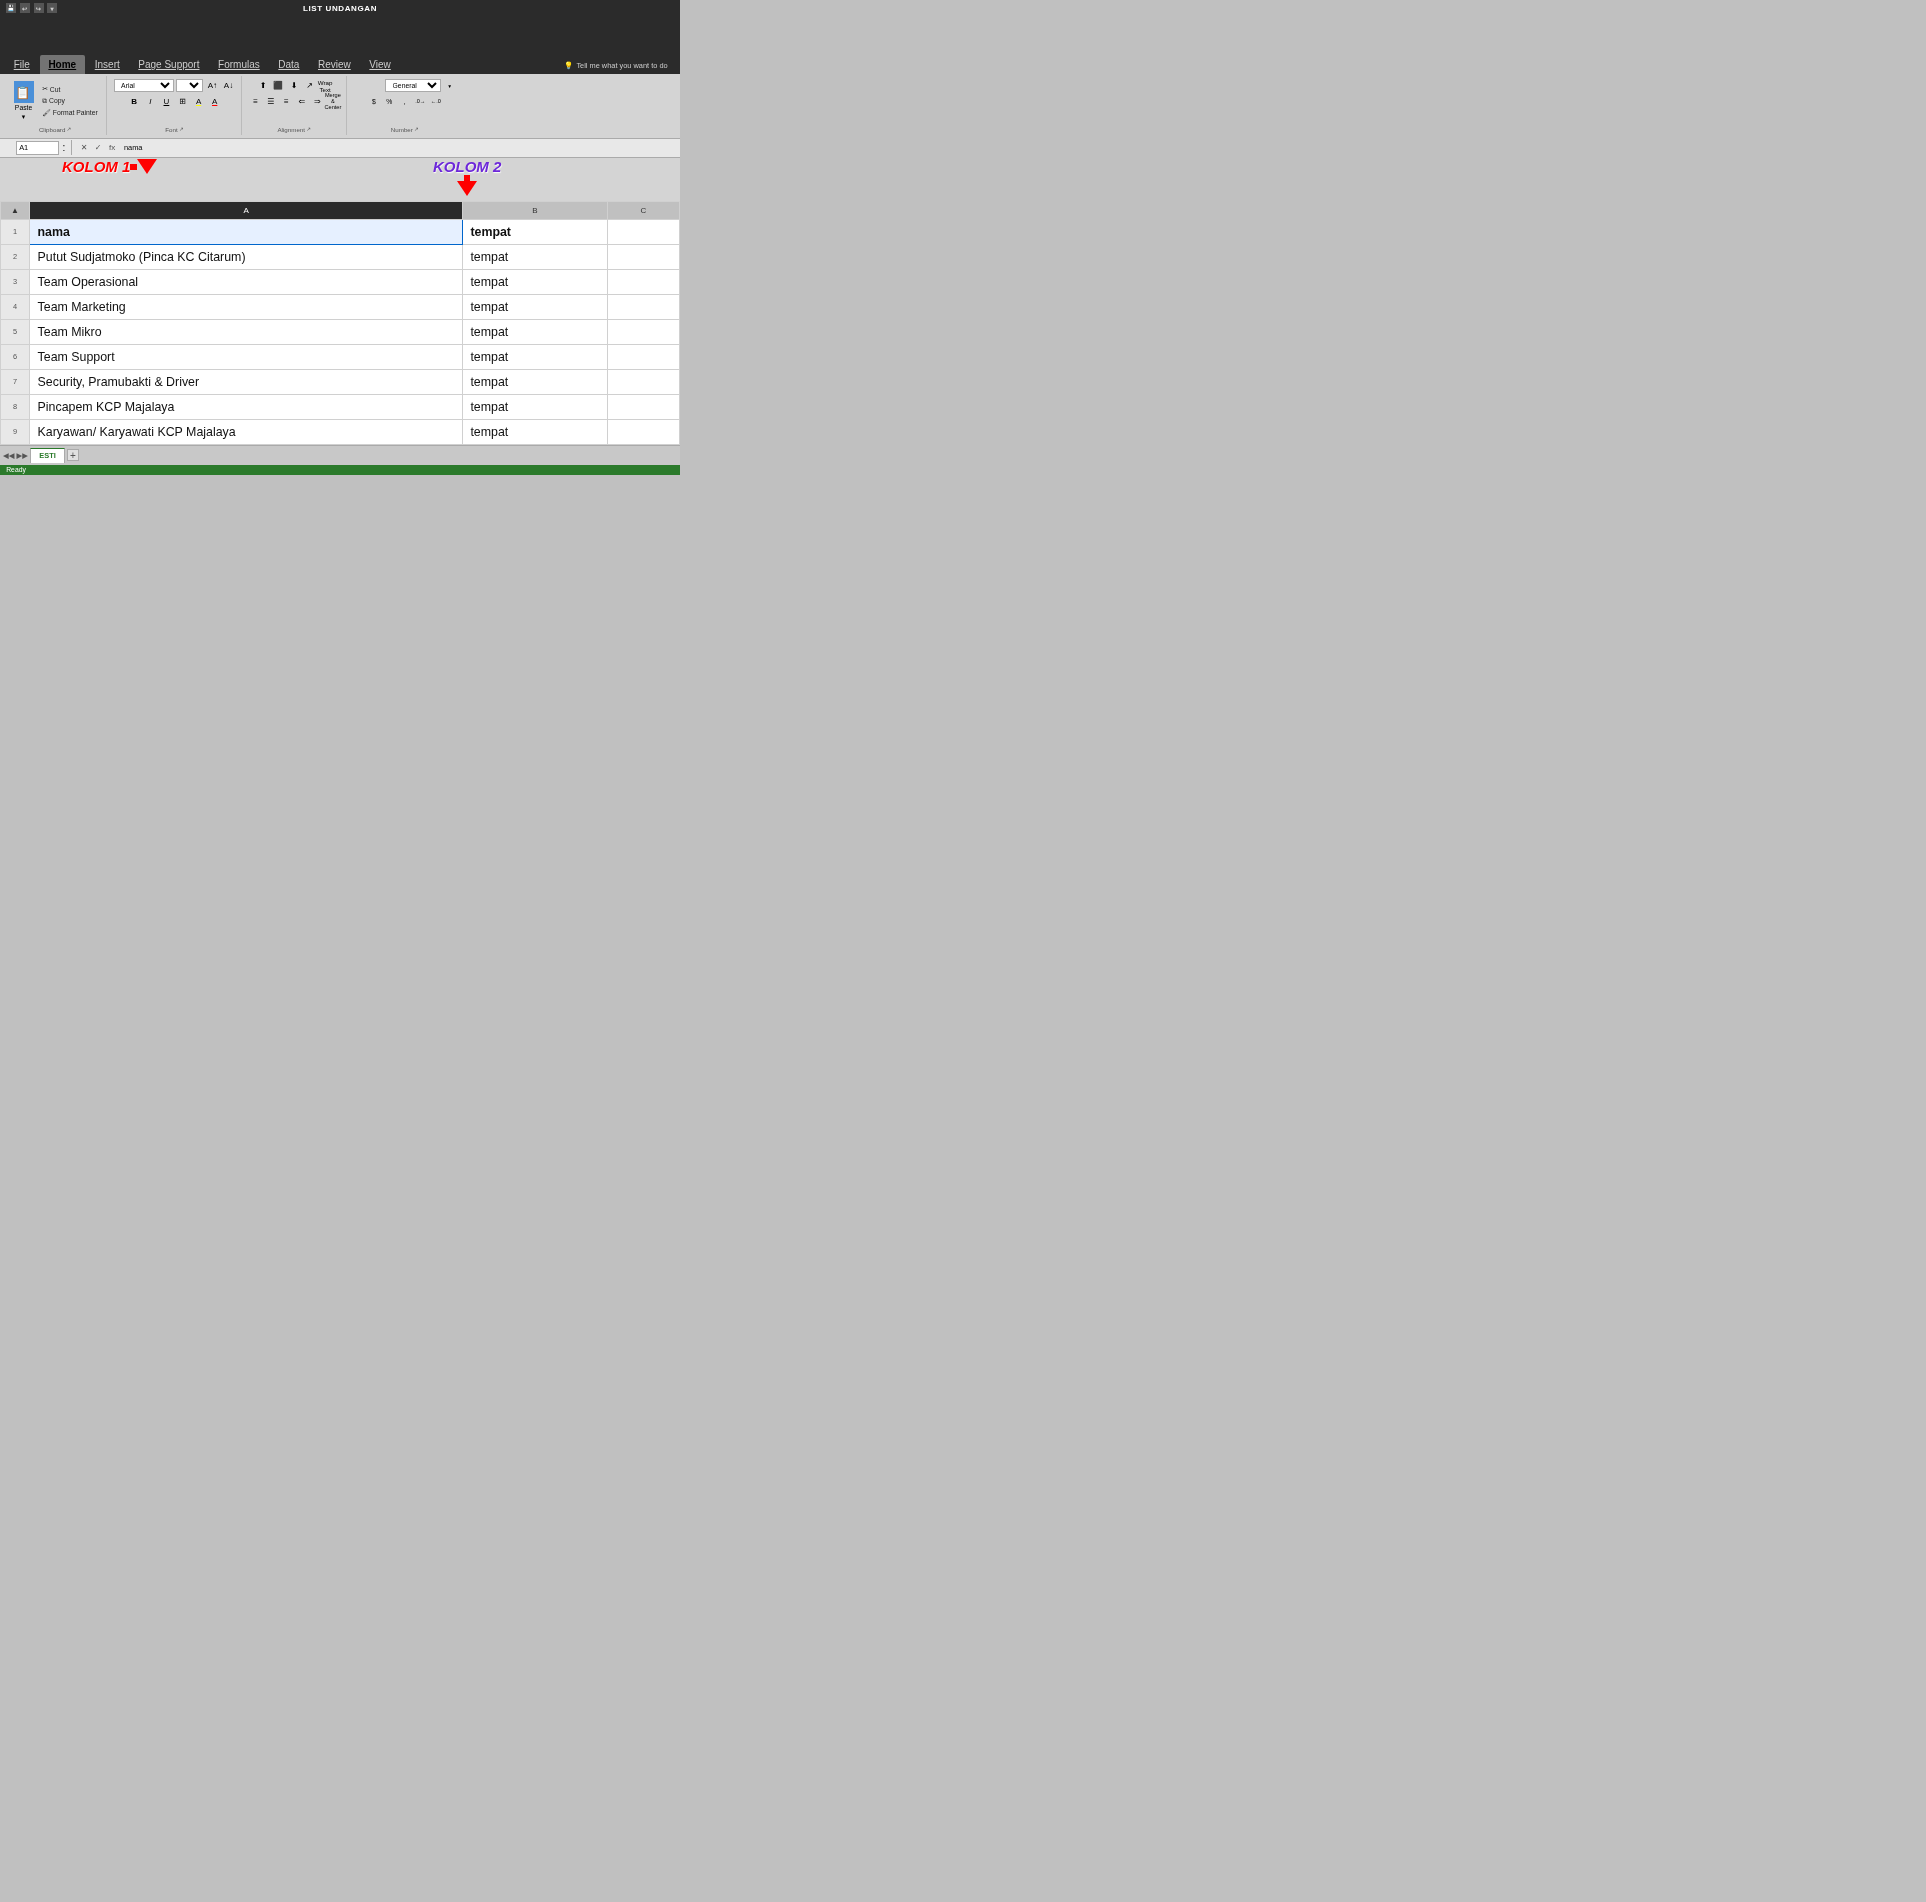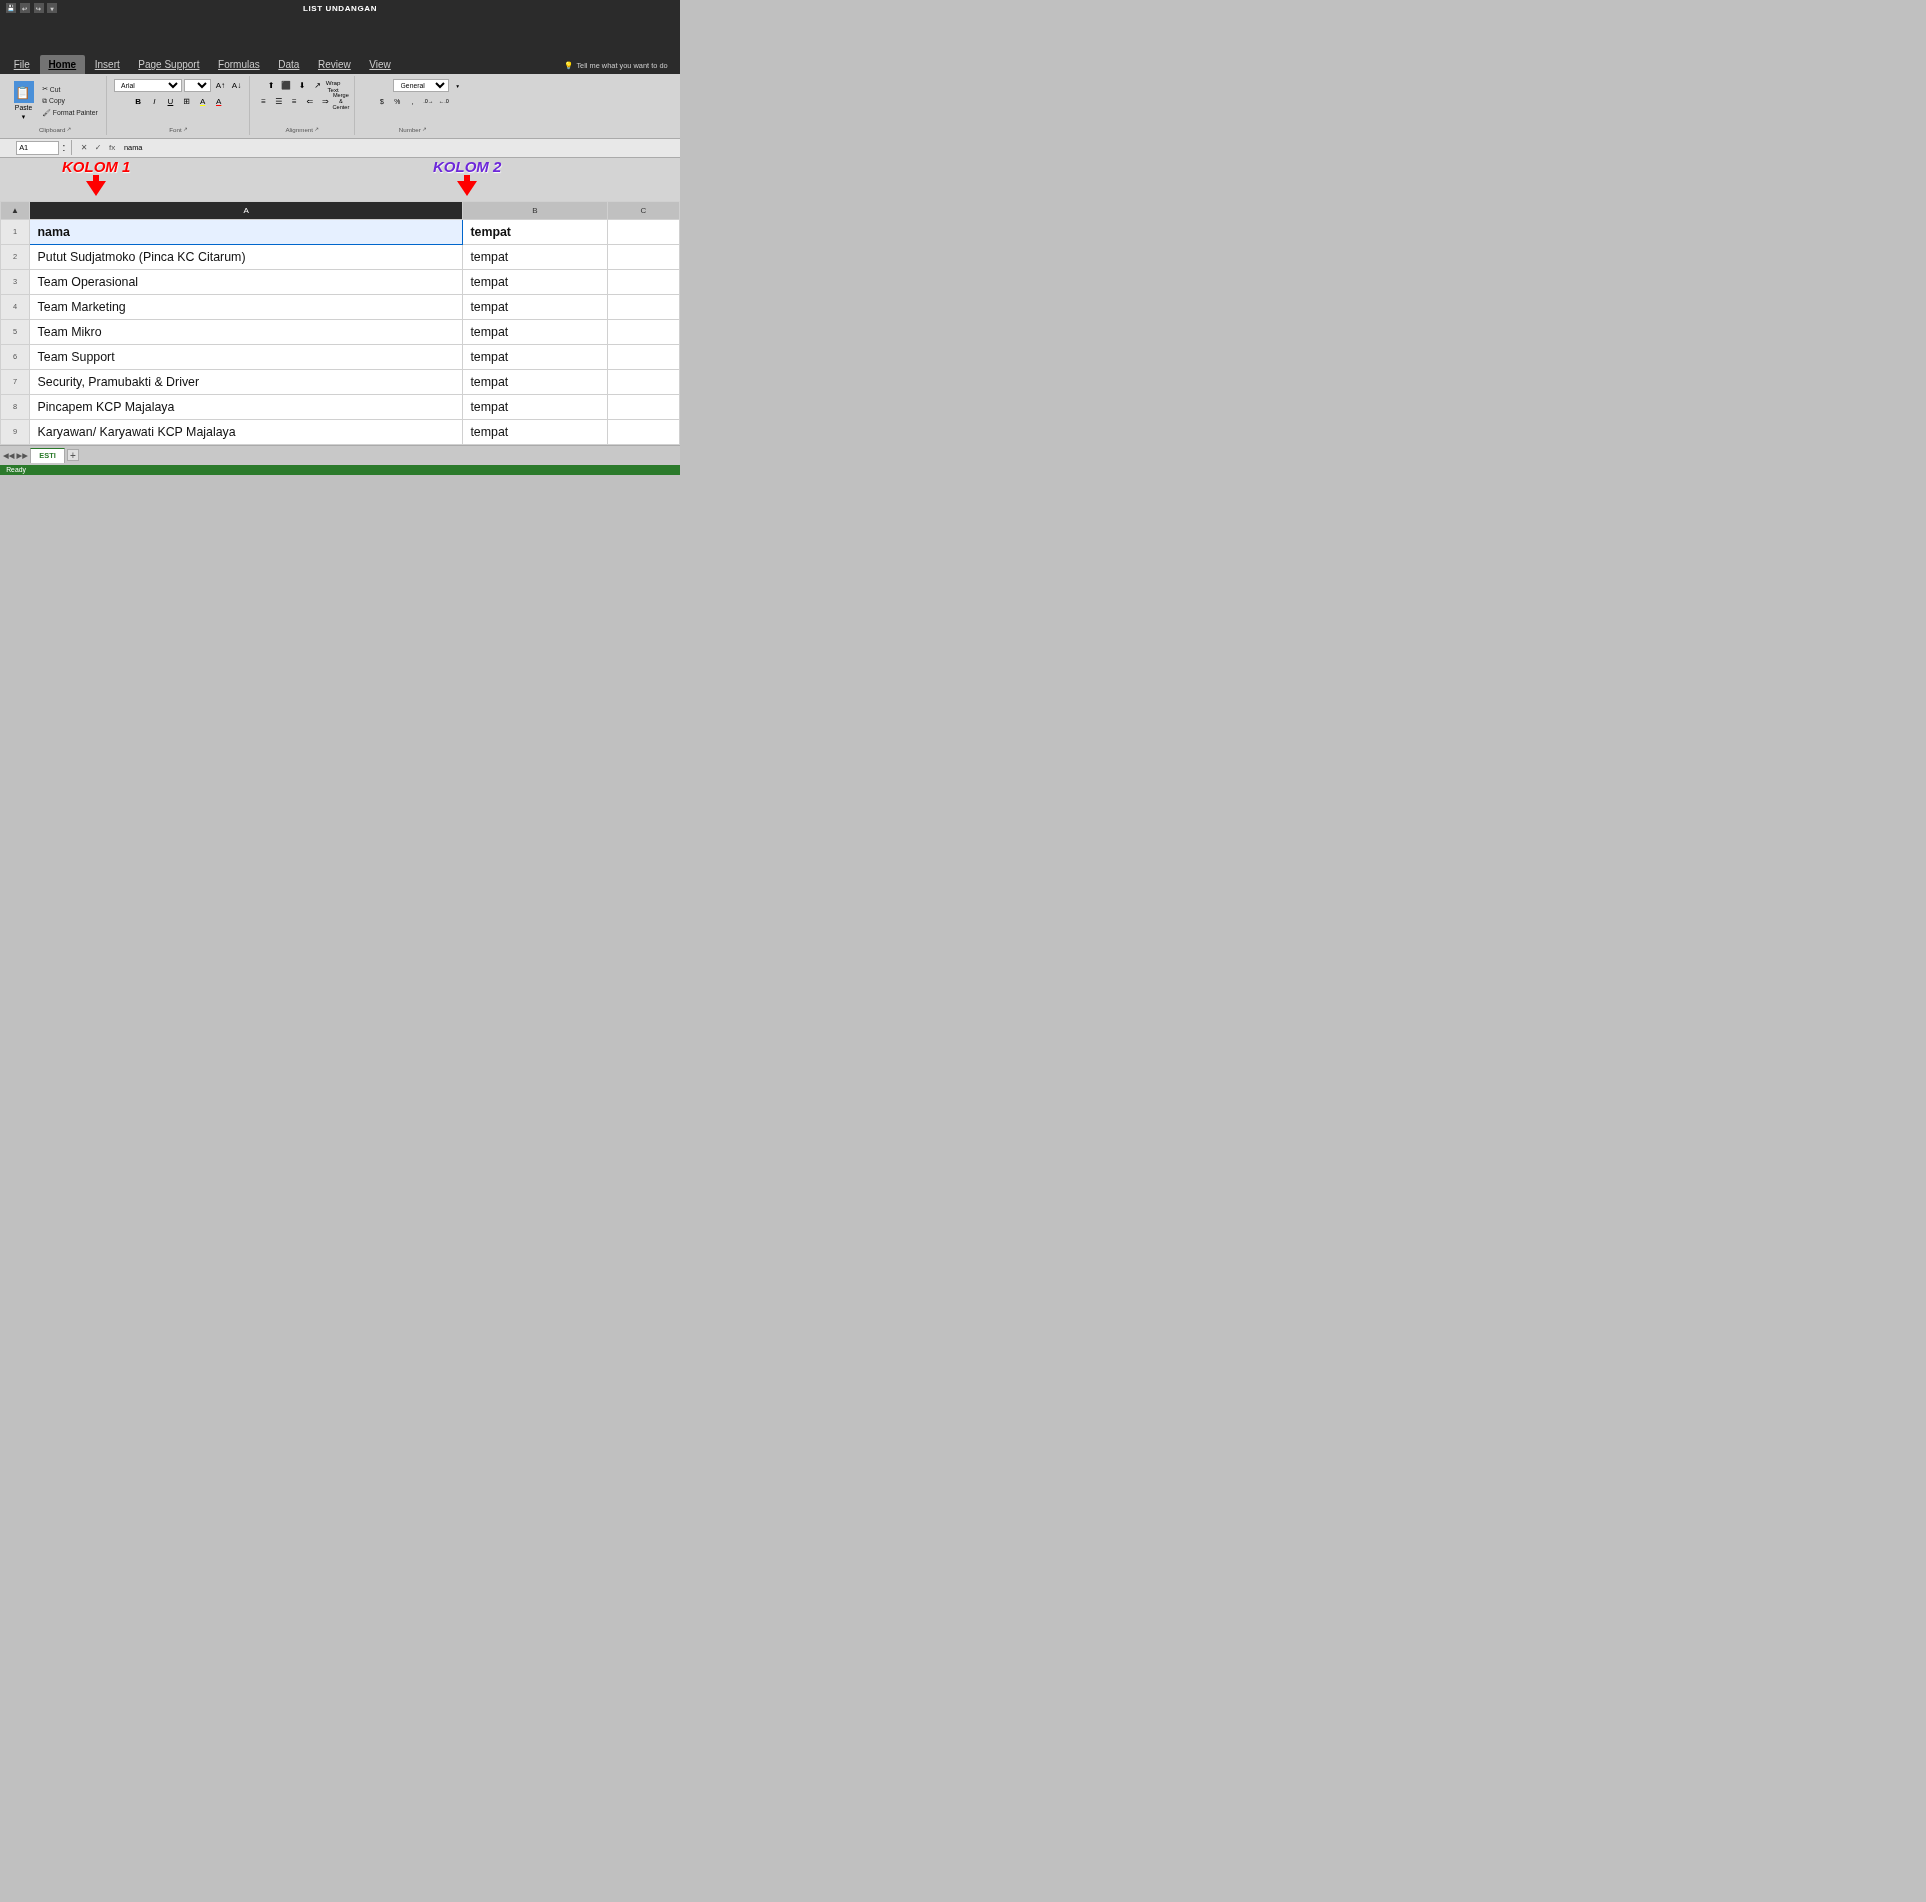--- a/index.html
+++ b/index.html
@@ -122,21 +122,21 @@
       display: flex; align-items: center; gap: 1.9px;
       cursor: pointer; padding: 1.2px 2.5px;
       font-size: 6.8px; color: #222;
     }
 
     
     .font-group { min-width: 111px; }
     .font-group-content { flex-direction: column; gap: 1.9px; }
     .font-row { display: flex; align-items: center; gap: 2.5px; }
     .font-select {
-      width: 68px; height: 13.6px; font-size: 6.8px;
+      width: 60px; height: 13.6px; font-size: 6.8px;
       border: 0.6px solid #aaa; background: white; padding: 0 2.5px;
     }
     .font-size-select {
       width: 27px; height: 13.6px; font-size: 6.8px;
       border: 0.6px solid #aaa; background: white; padding: 0 2.5px;
     }
     .icon-btn {
       width: 13.6px; height: 13.6px;
       display: inline-flex; align-items: center; justify-content: center;
       font-size: 8px; cursor: pointer; border: 0.6px solid transparent;
@@ -432,21 +432,21 @@
     <span class="formula-btn">✓</span>
     <span class="formula-btn">fx</span>
   </div>
   <input class="formula-input" type="text" value="nama" style="">
 </div>
 
 <div class="spreadsheet-wrapper">
 
   <div style="position:relative; height:43px; background:#d4d4d4; display:flex; align-items:flex-end;">
 
-    <div style="position:absolute; left: 62px; top: 0; display:flex; flex-direction:column; align-items:center; pointer-events:none;">
+    <div style="position:absolute; left: 62px; top: 0; display:flex; flex-direction:row; align-items:center; pointer-events:none;">
       <span style="font-size:15px; font-weight:900; color:red; font-style:italic; text-shadow:0.6px 0.6px 1.2px #fff;">KOLOM 1</span>
       <div style="width:6.2px; height:6.2px; background:red;"></div>
       <div style="width:0; height:0; border-left:10px solid transparent; border-right:10px solid transparent; border-top:15px solid red;"></div>
     </div>
 
     <div style="position:absolute; left: 433px; top: 0; display:flex; flex-direction:column; align-items:center; pointer-events:none;">
       <span style="font-size:15px; font-weight:900; color:#6d28d9; font-style:italic; text-shadow:0.6px 0.6px 1.2px #fff;">KOLOM 2</span>
       <div style="width:6.2px; height:6.2px; background:red;"></div>
       <div style="width:0; height:0; border-left:10px solid transparent; border-right:10px solid transparent; border-top:15px solid red;"></div>
     </div>

